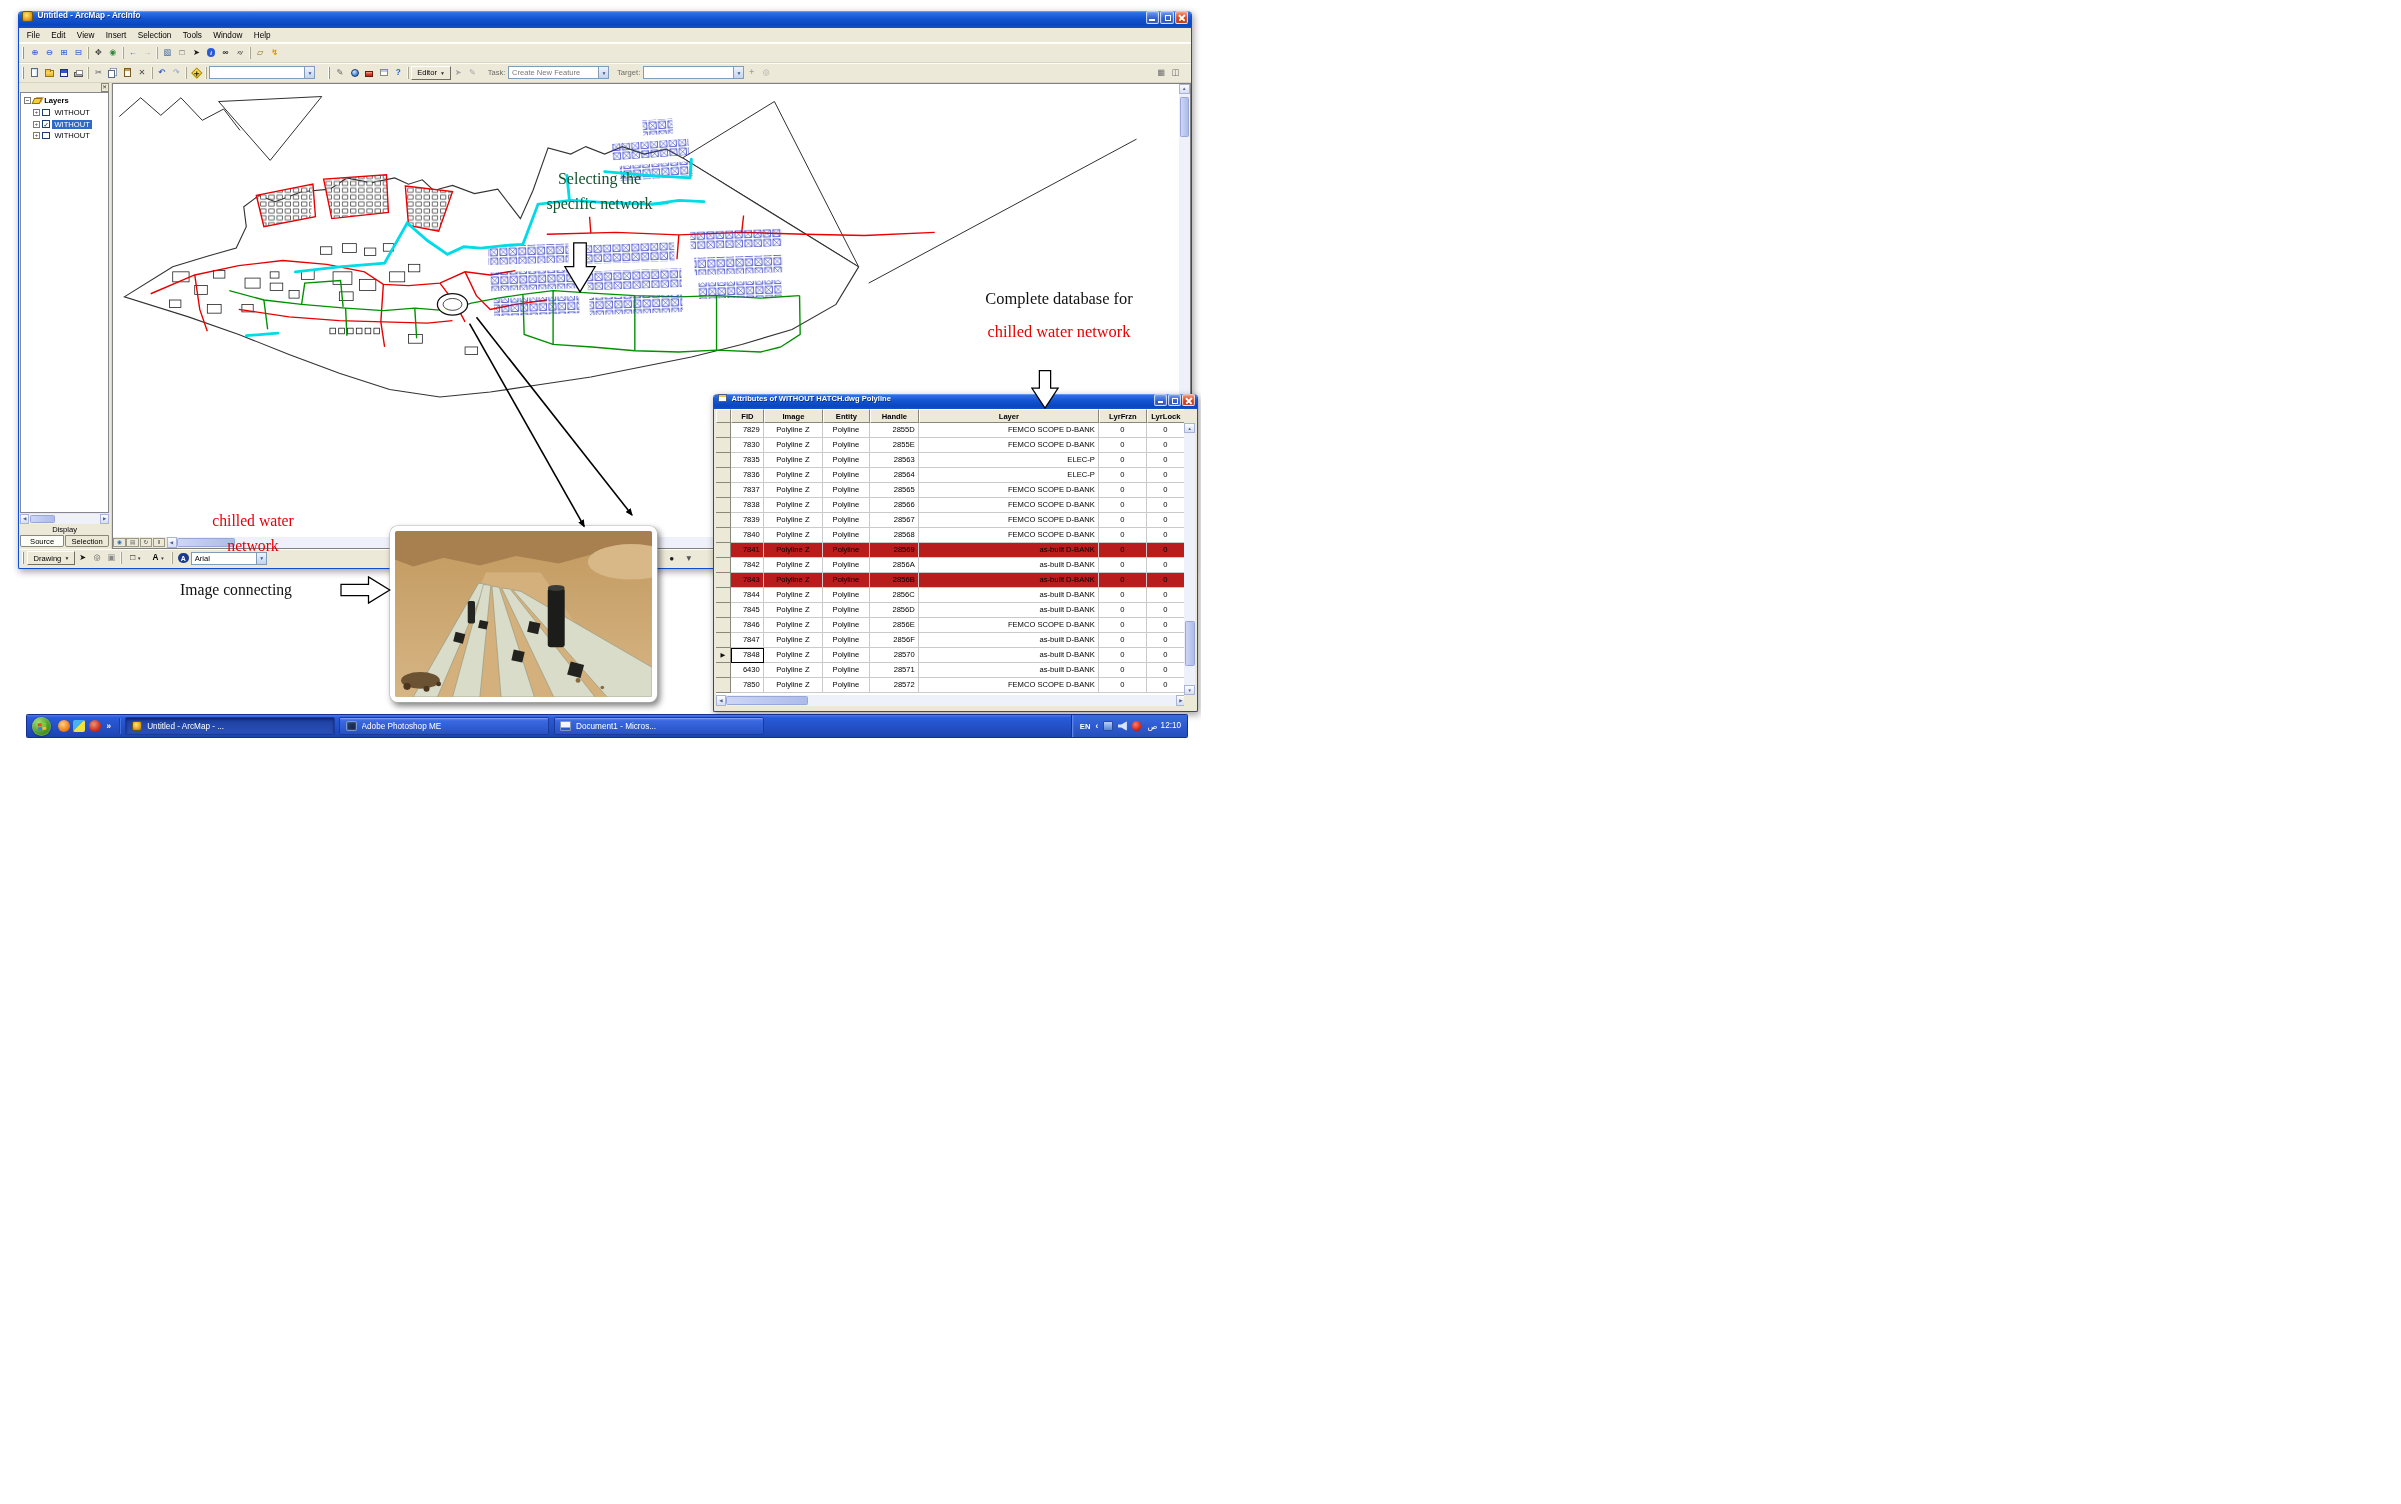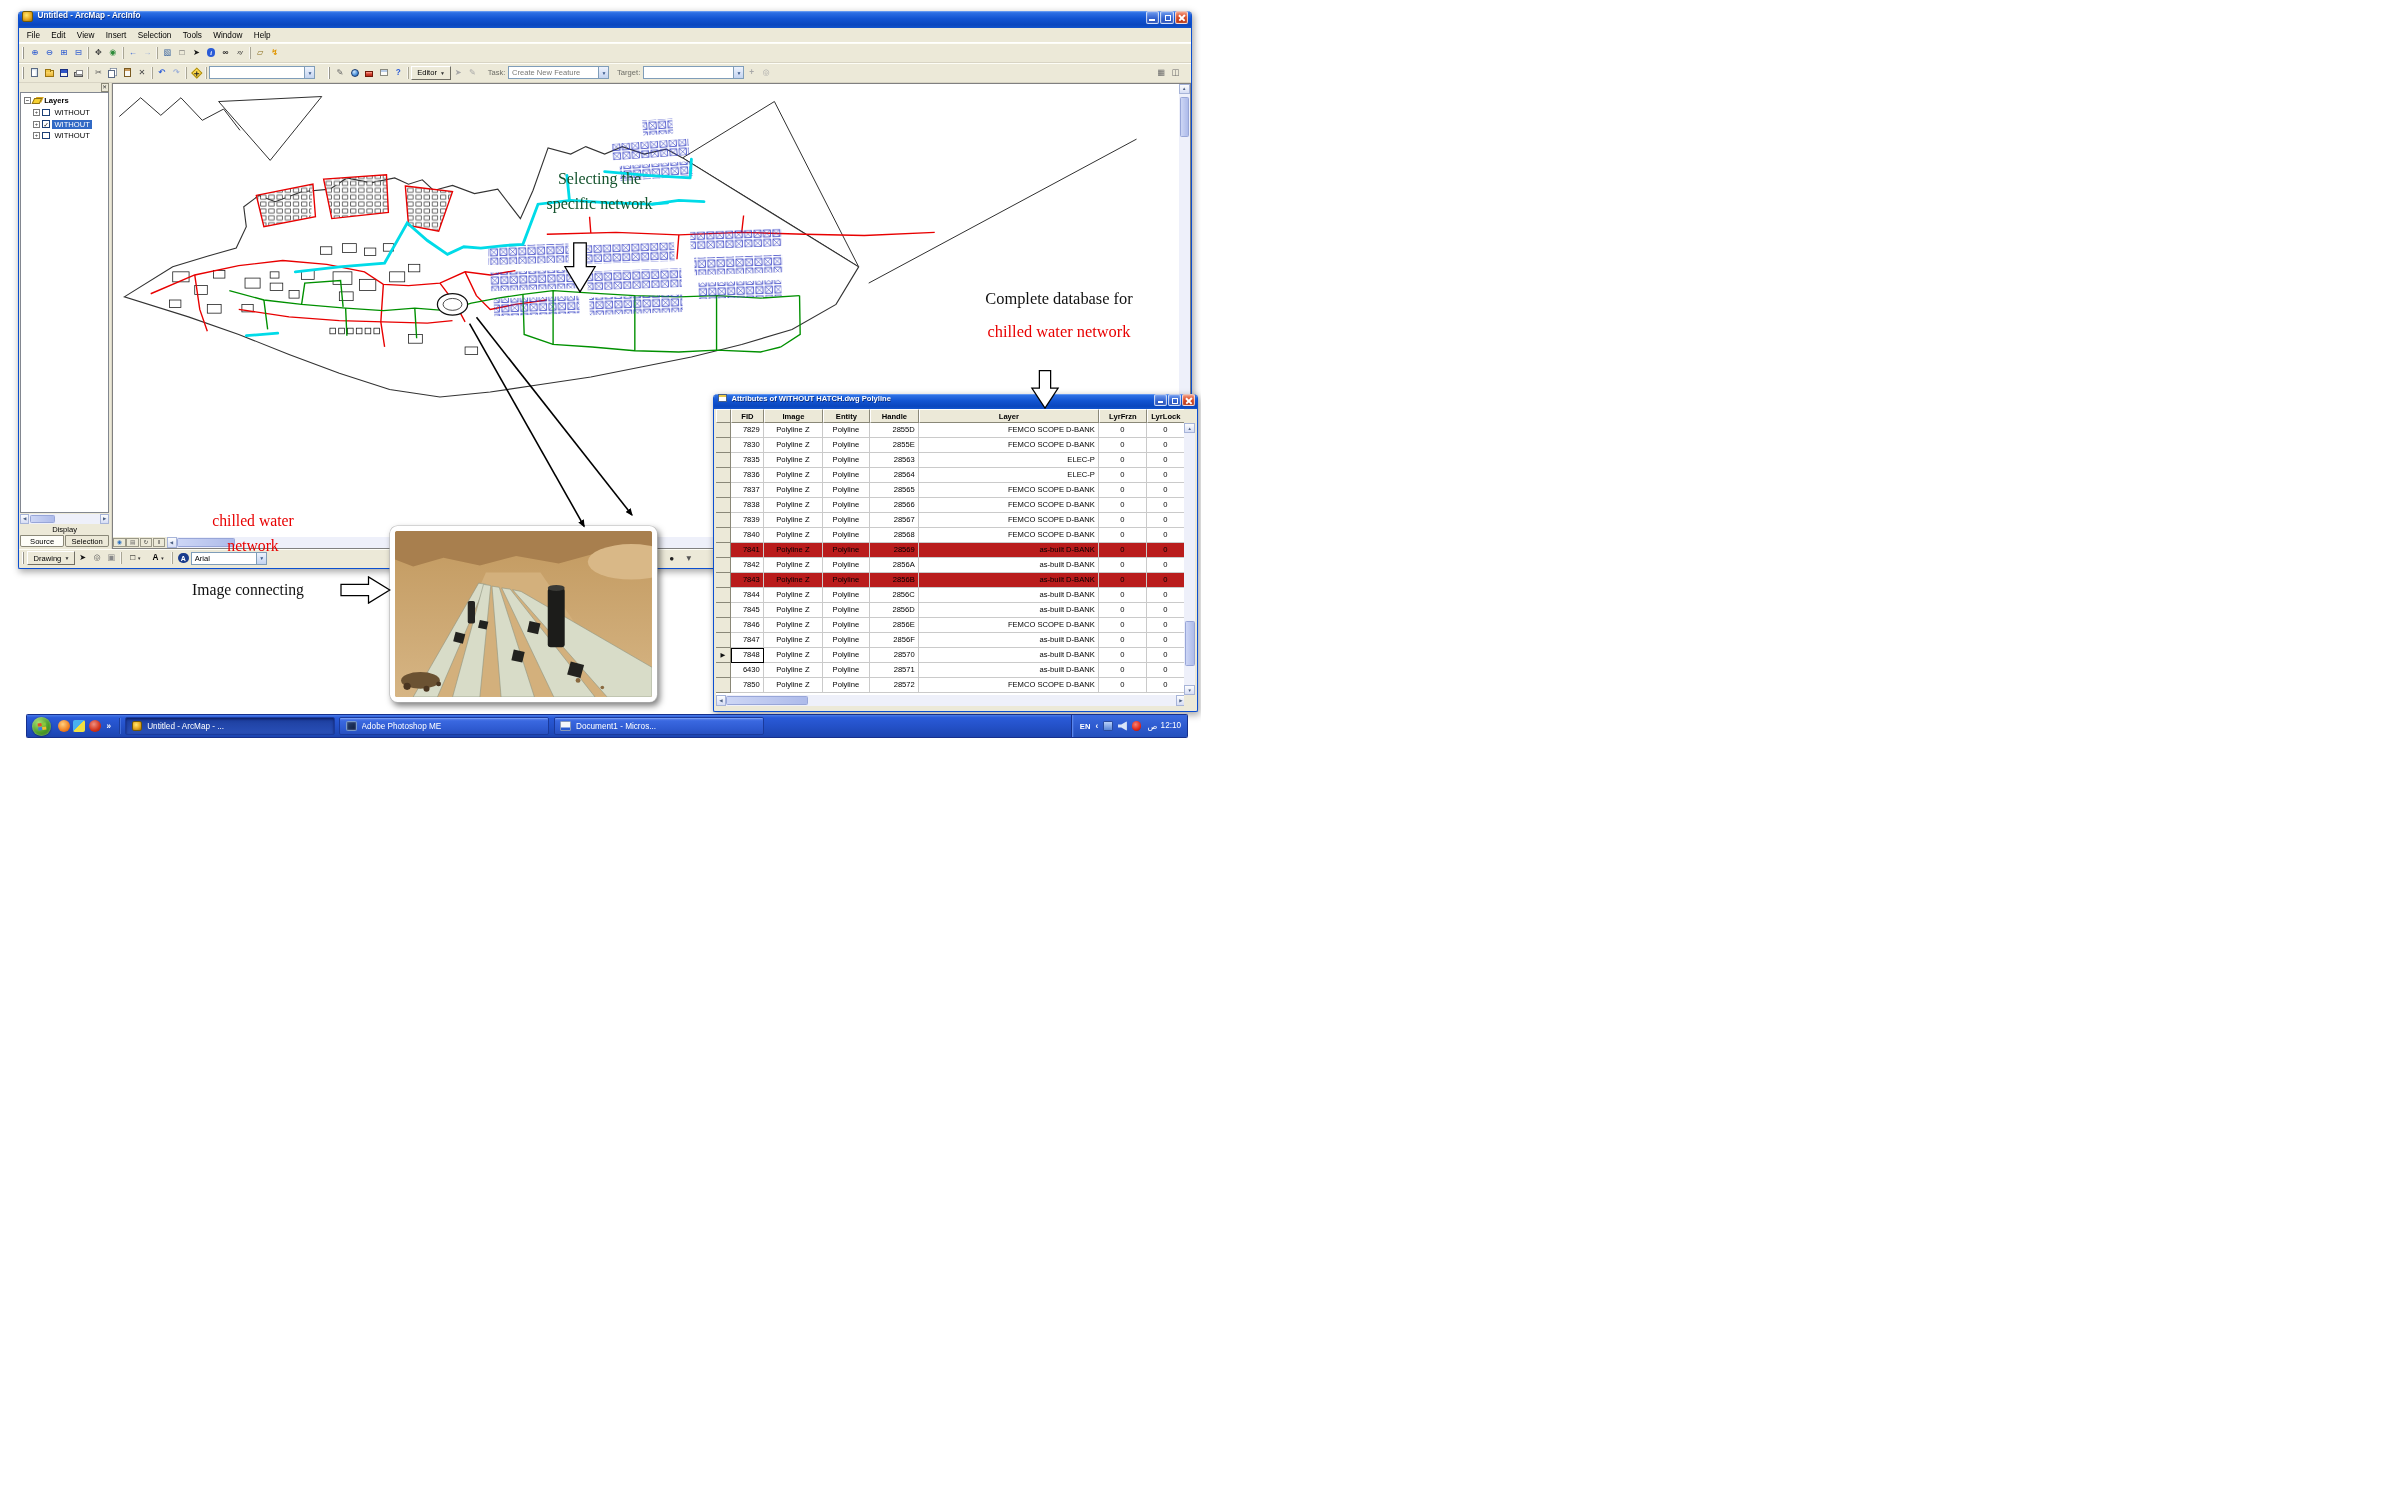--- a/index.html
+++ b/index.html
@@ -126,21 +126,21 @@
   .ghscroll .sthumb{left:0.6px;top:0.6px;bottom:0.6px;width:82px}
   .gcorner{position:absolute;right:0;top:286px;width:10.7px;height:10.7px;background:#ece9d8}
 
   
   .ann{position:absolute;font-family:"Liberation Serif","DejaVu Serif",serif;z-index:52;text-align:center}
   .sel-ann{left:502px;top:167px;width:195px;font-size:16px;line-height:1.55;color:#14532d}
   .db-ann{left:933px;top:289px;width:252px;font-size:16.4px}
   .db-ann .black{color:#111}
   .db-ann .red{color:#e80000;margin-top:12.6px}
   .cw-ann{left:184px;top:508px;width:138px;font-size:15.7px;line-height:1.6;color:#e80000}
-  .ic-ann{left:156px;top:581px;width:184px;font-size:15.7px;color:#111}
+  .ic-ann{left:144px;top:581px;width:184px;font-size:15.7px;color:#111}
   .holarrow{position:absolute;z-index:53}
   .connectors{position:absolute;left:0;top:0;width:1201px;height:753px;z-index:54;pointer-events:none}
 
   
   .photo{position:absolute;left:390px;top:526px;width:267px;height:176px;border:5px solid #fff;border-radius:7.6px;box-shadow:0 0 0 0.6px #bbb,2.5px 3.1px 6.3px rgba(0,0,0,.5);z-index:40;background:#c9a36b;overflow:hidden}
   .photo svg{display:block;width:100%;height:100%}
 
   
   .taskbar{position:absolute;left:26.4px;top:714px;width:1162px;height:24px;z-index:60;background:linear-gradient(180deg,#4a7ce8 0%,#2a5ad8 12%,#2350c6 55%,#1c44b0 100%);border:0.6px solid #16308c;border-radius:1.3px;display:flex;align-items:center;padding-left:2.5px}
   .startorb{width:24px;height:20px;display:flex;align-items:center;justify-content:center}

